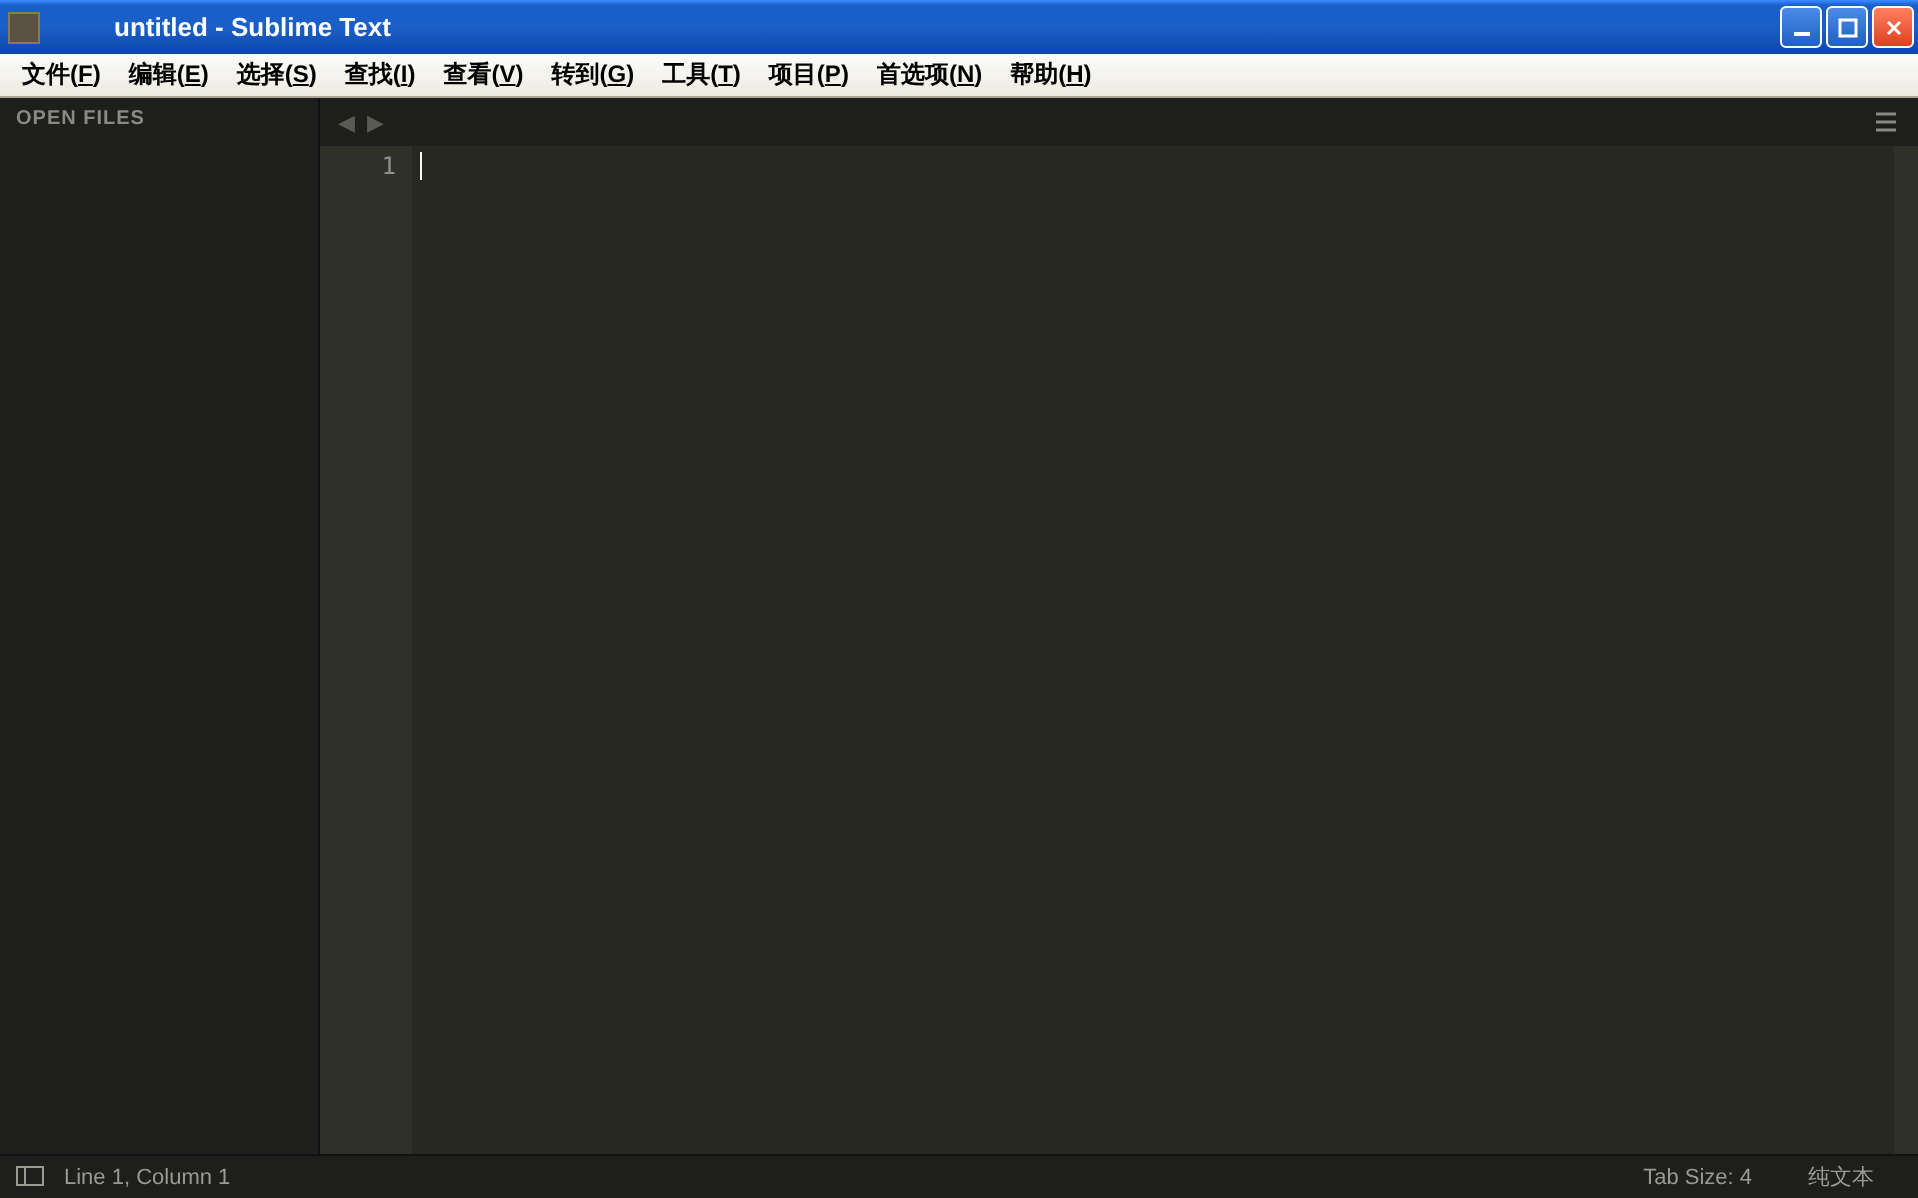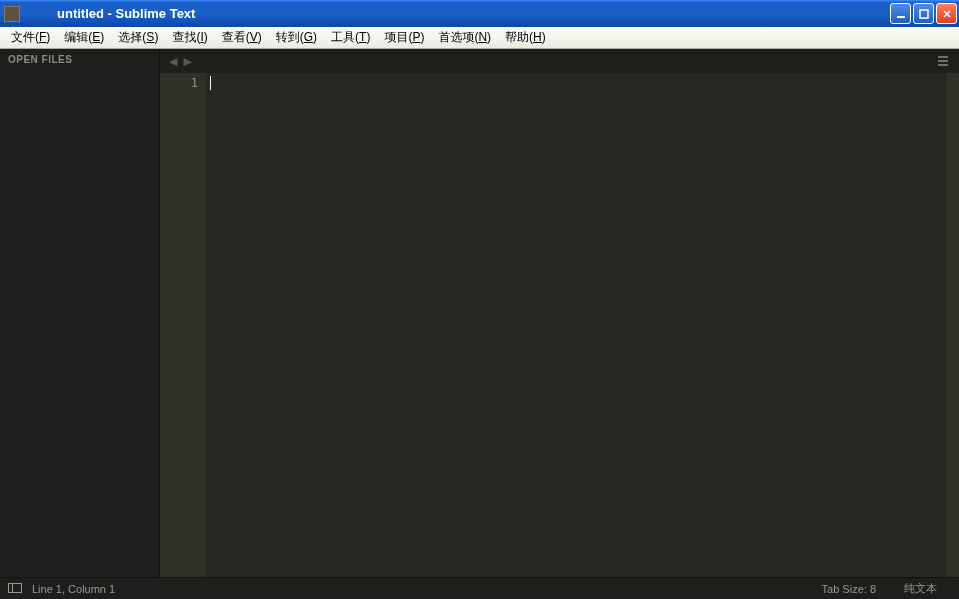--- a/index.html
+++ b/index.html
@@ -43,20 +43,21 @@
     
     .menubar {
       height: 22px;
       background: linear-gradient(to bottom, #fcfcfa, #eceae0);
       border-bottom: 1px solid #aca899;
       display: flex;
       align-items: center;
       padding: 0 4px;
       font-size: 12px;
       color: #000;
+      font-weight: bold;
     }
     .menu-item {
       padding: 2px 7px;
       cursor: pointer;
     }
     .menu-hotkey { text-decoration: underline; }
     
     
     .content {
       height: calc(599px - 27px - 22px - 22px);
@@ -217,15 +218,15 @@
   <div class="status-left">
     <span class="status-icon">
       <svg width="14" height="10" viewBox="0 0 14 10">
           <rect x="0.5" y="0.5" width="13" height="9" fill="none" stroke="#9a9a92"></rect>
           <line x1="4.5" y1="0.5" x2="4.5" y2="9.5" stroke="#9a9a92"></line>
         </svg>
     </span>
     <span>Line 1, Column 1</span>
   </div>
   <div class="spacer"></div>
-  <span class="status-item">Tab Size: 8</span>
+  <span class="status-item">Tab Size: 4</span>
   <span class="status-item">纯文本</span>
 </div>
 
 </body></html>

